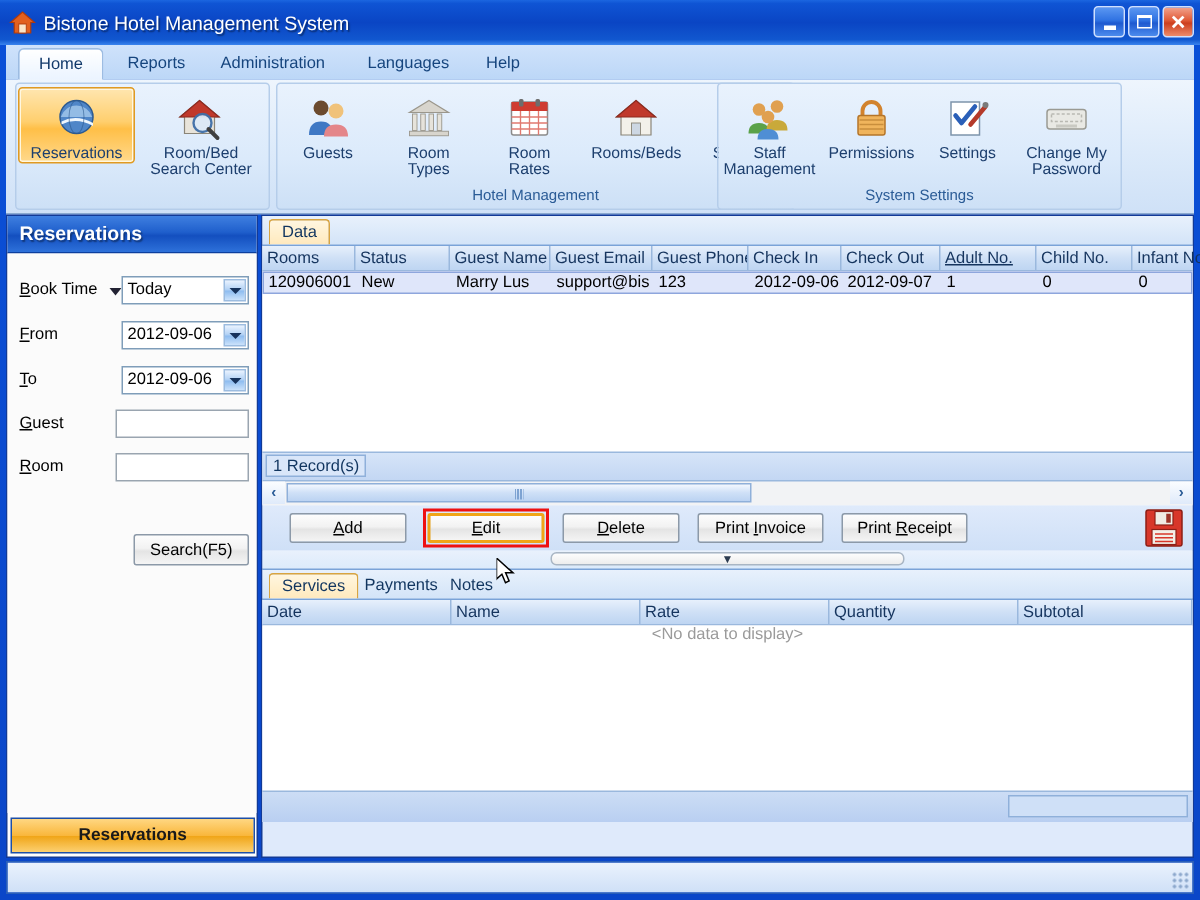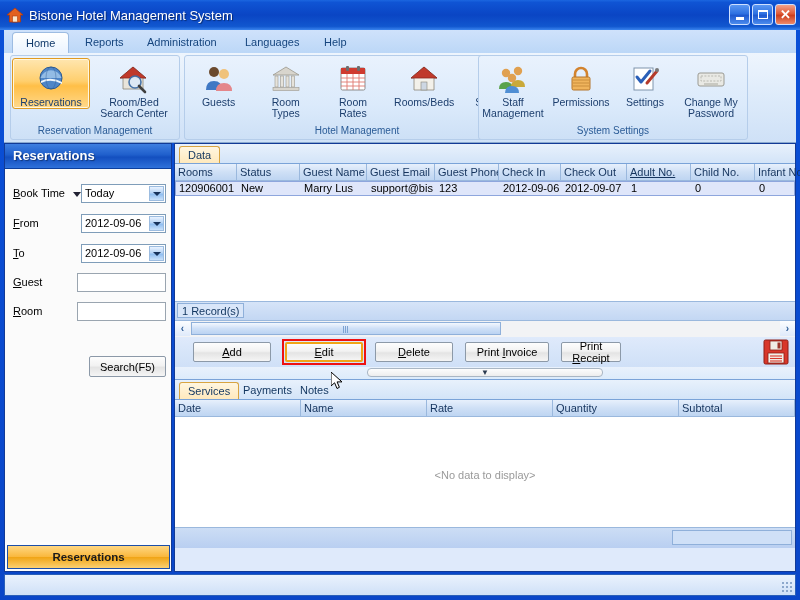--- a/index.html
+++ b/index.html
@@ -223,21 +223,21 @@
   }
   .splitter .sp{
     position:absolute;left:50%;margin-left:-118px;top:1px;width:236px;height:9px;
     background:linear-gradient(180deg,#fdfdfd 0%,#ededed 100%);
     border:1px solid #a9b6c4;border-radius:4px;box-sizing:border-box;
     display:flex;align-items:center;justify-content:center;
     font-size:8px;color:#2b3b50;line-height:8px;
   }
   .lowerpanel{position:relative;background:#fff;}
   .nodata{
-    text-align:center;color:#9a9a9a;font-size:11px;padding-top:52px;
+    text-align:center;color:#9a9a9a;font-size:11px;
   }
   .lowerfoot{
     height:20px;background:linear-gradient(180deg,#ccddf5 0%,#b9cff1 100%);
     border-top:1px solid #9ab8dd;position:relative;
   }
   .lowerfoot .fbox{
     position:absolute;right:3px;top:2px;width:120px;height:15px;
     background:#cfe0f7;border:1px solid #8fb0da;box-sizing:border-box;
   }
   .statusbar{
@@ -308,21 +308,20 @@
               <polygon points="15,4 28,15 25,15 25,26 5,26 5,15 2,15" fill="#e8e4da" stroke="#8a8578" stroke-width="0.8"></polygon>
               <polygon points="15,4 28,15 2,15" fill="#c0392b" stroke="#8e2a1f" stroke-width="0.8"></polygon>
               <circle cx="17" cy="19" r="6" fill="#ddeaf7" stroke="#3f6fa8" stroke-width="1.6" opacity=".95"></circle>
               <line x1="21" y1="23" x2="27" y2="29" stroke="#3f3f3f" stroke-width="2.6" stroke-linecap="round"></line>
             </svg>
           </span>
           <span class="lbl">Room/Bed
 Search Center</span>
         </div>
       </div>
-      <div class="glabel">Reservation Management</div>
     </div>
 
     <div class="rgroup" style="left:180px;width:346px;">
       <div class="gitems" style="justify-content:space-around;">
         <div class="ritem" style="width:52px;">
           <span class="ricon">
             <svg width="32" height="32" viewBox="0 0 32 32">
               <circle cx="11" cy="9" r="5" fill="#6b4a2e"></circle>
               <path d="M3 27 q0-9 8-9 q8 0 8 9 Z" fill="#3f78c4"></path>
               <circle cx="21" cy="11" r="5" fill="#f0c27a"></circle>
@@ -543,21 +542,21 @@
             <span><u>E</u>dit</span>
           </div>
       </div>
 
       <div class="btn" style="position:absolute;left:200px;top:5px;width:78px;height:20px;">
           <span><u>D</u>elete</span>
         </div>
       <div class="btn" style="position:absolute;left:290px;top:5px;width:84px;height:20px;">
           <span>Print <u>I</u>nvoice</span>
         </div>
-      <div class="btn" style="position:absolute;left:386px;top:5px;width:60px;height:20px;">
+      <div class="btn" style="position:absolute;left:386px;top:5px;width:84px;height:20px;">
           <span>Print <u>R</u>eceipt</span>
         </div>
 
       <span style="position:absolute;right:6px;top:2px;">
         <svg width="26" height="26" viewBox="0 0 26 26">
           <rect x="1" y="1" width="24" height="24" rx="1.5" fill="#d8372a" stroke="#8d1f16" stroke-width="1"></rect>
           <rect x="7" y="2" width="12" height="9" fill="#f0ece4" stroke="#8d1f16" stroke-width="0.8"></rect>
           <rect x="14.5" y="3.5" width="3" height="6" fill="#9c352a"></rect>
           <rect x="5" y="14" width="16" height="10" fill="#f3efe7" stroke="#8d1f16" stroke-width="0.8"></rect>
           <g stroke="#d8372a" stroke-width="1.1">

